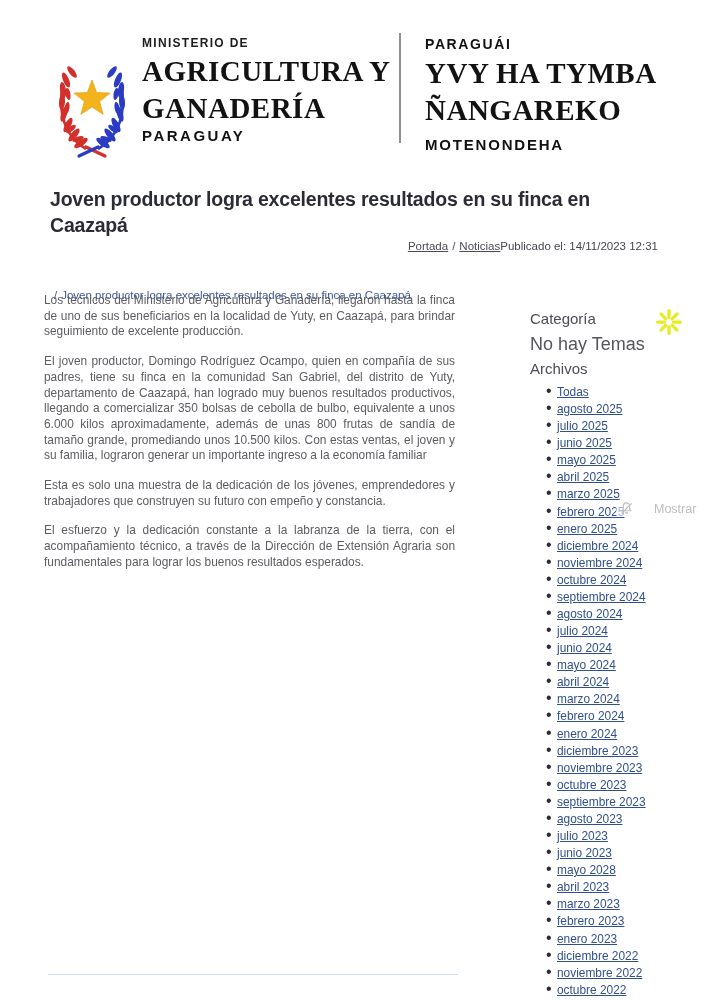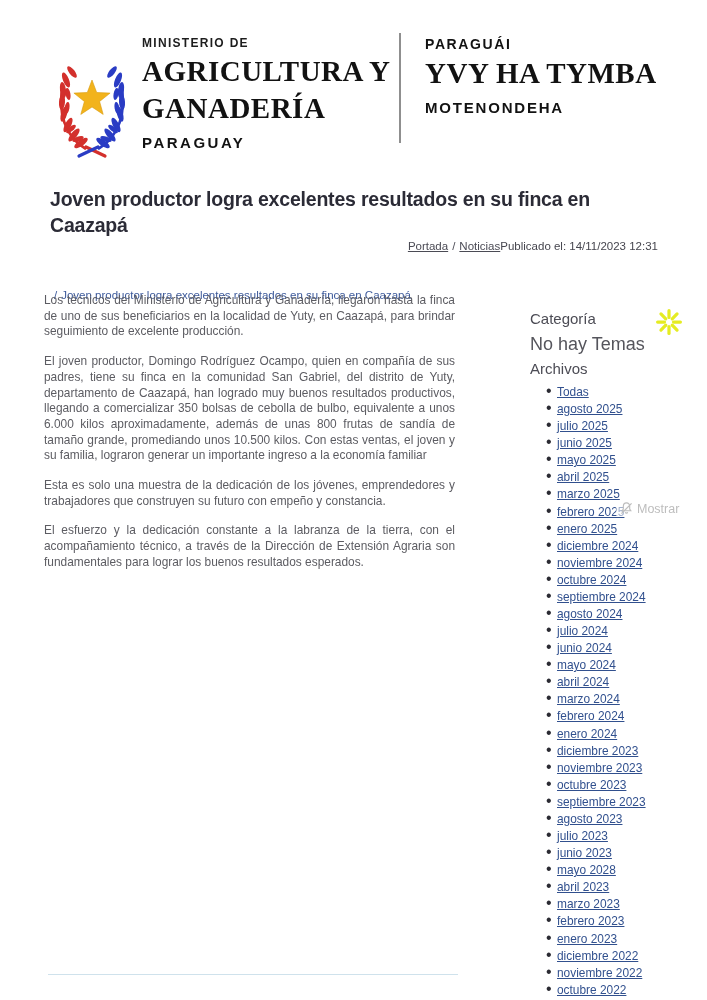--- a/index.html
+++ b/index.html
@@ -5,21 +5,21 @@
   html,body{margin:0;padding:0;}
   body{
     width:707px;height:1000px;position:relative;background:#ffffff;
     font-family:"Liberation Sans", sans-serif;color:#2b2b36;overflow:hidden;
   }
   
   .emblem{position:absolute;left:48px;top:42px;}
   .ministry{position:absolute;left:142px;top:36px;}
   .m-line1{font-size:12px;font-weight:600;letter-spacing:1.3px;color:#1d1d1d;margin-bottom:3px;}
   .serif-big{font-family:"Liberation Serif", serif;font-weight:700;font-size:29px;line-height:37px;color:#121212;letter-spacing:0.5px;}
-  .m-line4{font-size:15px;font-weight:700;letter-spacing:2.5px;color:#121212;margin-top:7px;}
+  .m-line4{font-size:15px;font-weight:700;letter-spacing:2.5px;color:#121212;}
   .header-divider{position:absolute;left:399px;top:33px;width:2px;height:110px;background:#8f8f8f;}
   .guarani{position:absolute;left:425px;top:36px;}
   .g-line1{font-size:14px;font-weight:700;letter-spacing:1.6px;color:#121212;margin-bottom:3px;}
   .g-line4{font-size:15px;font-weight:700;letter-spacing:1.8px;color:#121212;margin-top:7px;}
   
   h1.title{position:absolute;left:50px;top:186px;width:595px;margin:0;
     font-size:19.5px;font-weight:700;line-height:26px;letter-spacing:-0.2px;color:#2b2b36;}
   .crumb-row{position:absolute;left:50px;top:240px;width:608px;display:flex;
     justify-content:flex-end;align-items:flex-start;font-size:11.5px;}
   .crumb-row a{color:#4b4b55;text-decoration:underline;cursor:pointer;}
@@ -33,21 +33,21 @@
   
   .cat-h{position:absolute;left:530px;top:310px;font-size:15px;color:#4c4c55;}
   .cat-empty{position:absolute;left:530px;top:334px;font-size:18px;color:#55555c;}
   .arch-h{position:absolute;left:530px;top:360px;font-size:15px;color:#4c4c55;}
   ul.archives{position:absolute;left:546px;top:383px;margin:0;padding:0;list-style:none;}
   ul.archives li{position:relative;padding-left:11px;line-height:15.08px;}
   ul.archives li::before{content:"\2022";position:absolute;left:0;top:0;color:#2b2b33;}
   ul.archives a{color:#31508e;font-size:11.9px;text-decoration:underline;cursor:pointer;text-align:right;}
   
   .asterisk{position:absolute;left:656px;top:309px;width:26px;height:26px;}
-  .mostrar{position:absolute;left:616px;top:500px;display:flex;align-items:center;gap:3px;
+  .mostrar{position:absolute;left:616px;top:500px;display:flex;align-items:center;gap:20px;
     color:#bdbdbd;font-size:12.5px;background:rgba(255,255,255,0.55);padding:1px 3px;cursor:pointer;}
 </style>
 </head>
 <body>
 
 <header>
   <svg class="emblem" width="88" height="118" viewBox="0 0 88 118" xmlns="http://www.w3.org/2000/svg">
 
     <g>
       <path d="M38,107 C17,95 9,70 15,42" fill="none" stroke="#d3302c" stroke-width="2.6"></path>
@@ -95,20 +95,21 @@
     <div class="serif-big">AGRICULTURA Y</div>
     <div class="serif-big">GANADERÍA</div>
     <div class="m-line4">PARAGUAY</div>
   </div>
 
   <div class="header-divider"></div>
 
   <div class="guarani">
     <div class="g-line1">PARAGUÁI</div>
     <div class="serif-big">YVY HA TYMBA</div>
+    <div class="serif-big">ÑANGAREKO</div>
     <div class="g-line4">MOTENONDEHA</div>
   </div>
 </header>
 
 <main>
   <h1 class="title">Joven productor logra excelentes resultados en su finca en Caazapá</h1>
 
   <div class="crumb-row">
     <nav>
       <a href="#">Portada</a><span class="crumb-sep">/</span><a href="#">Noticias</a>

